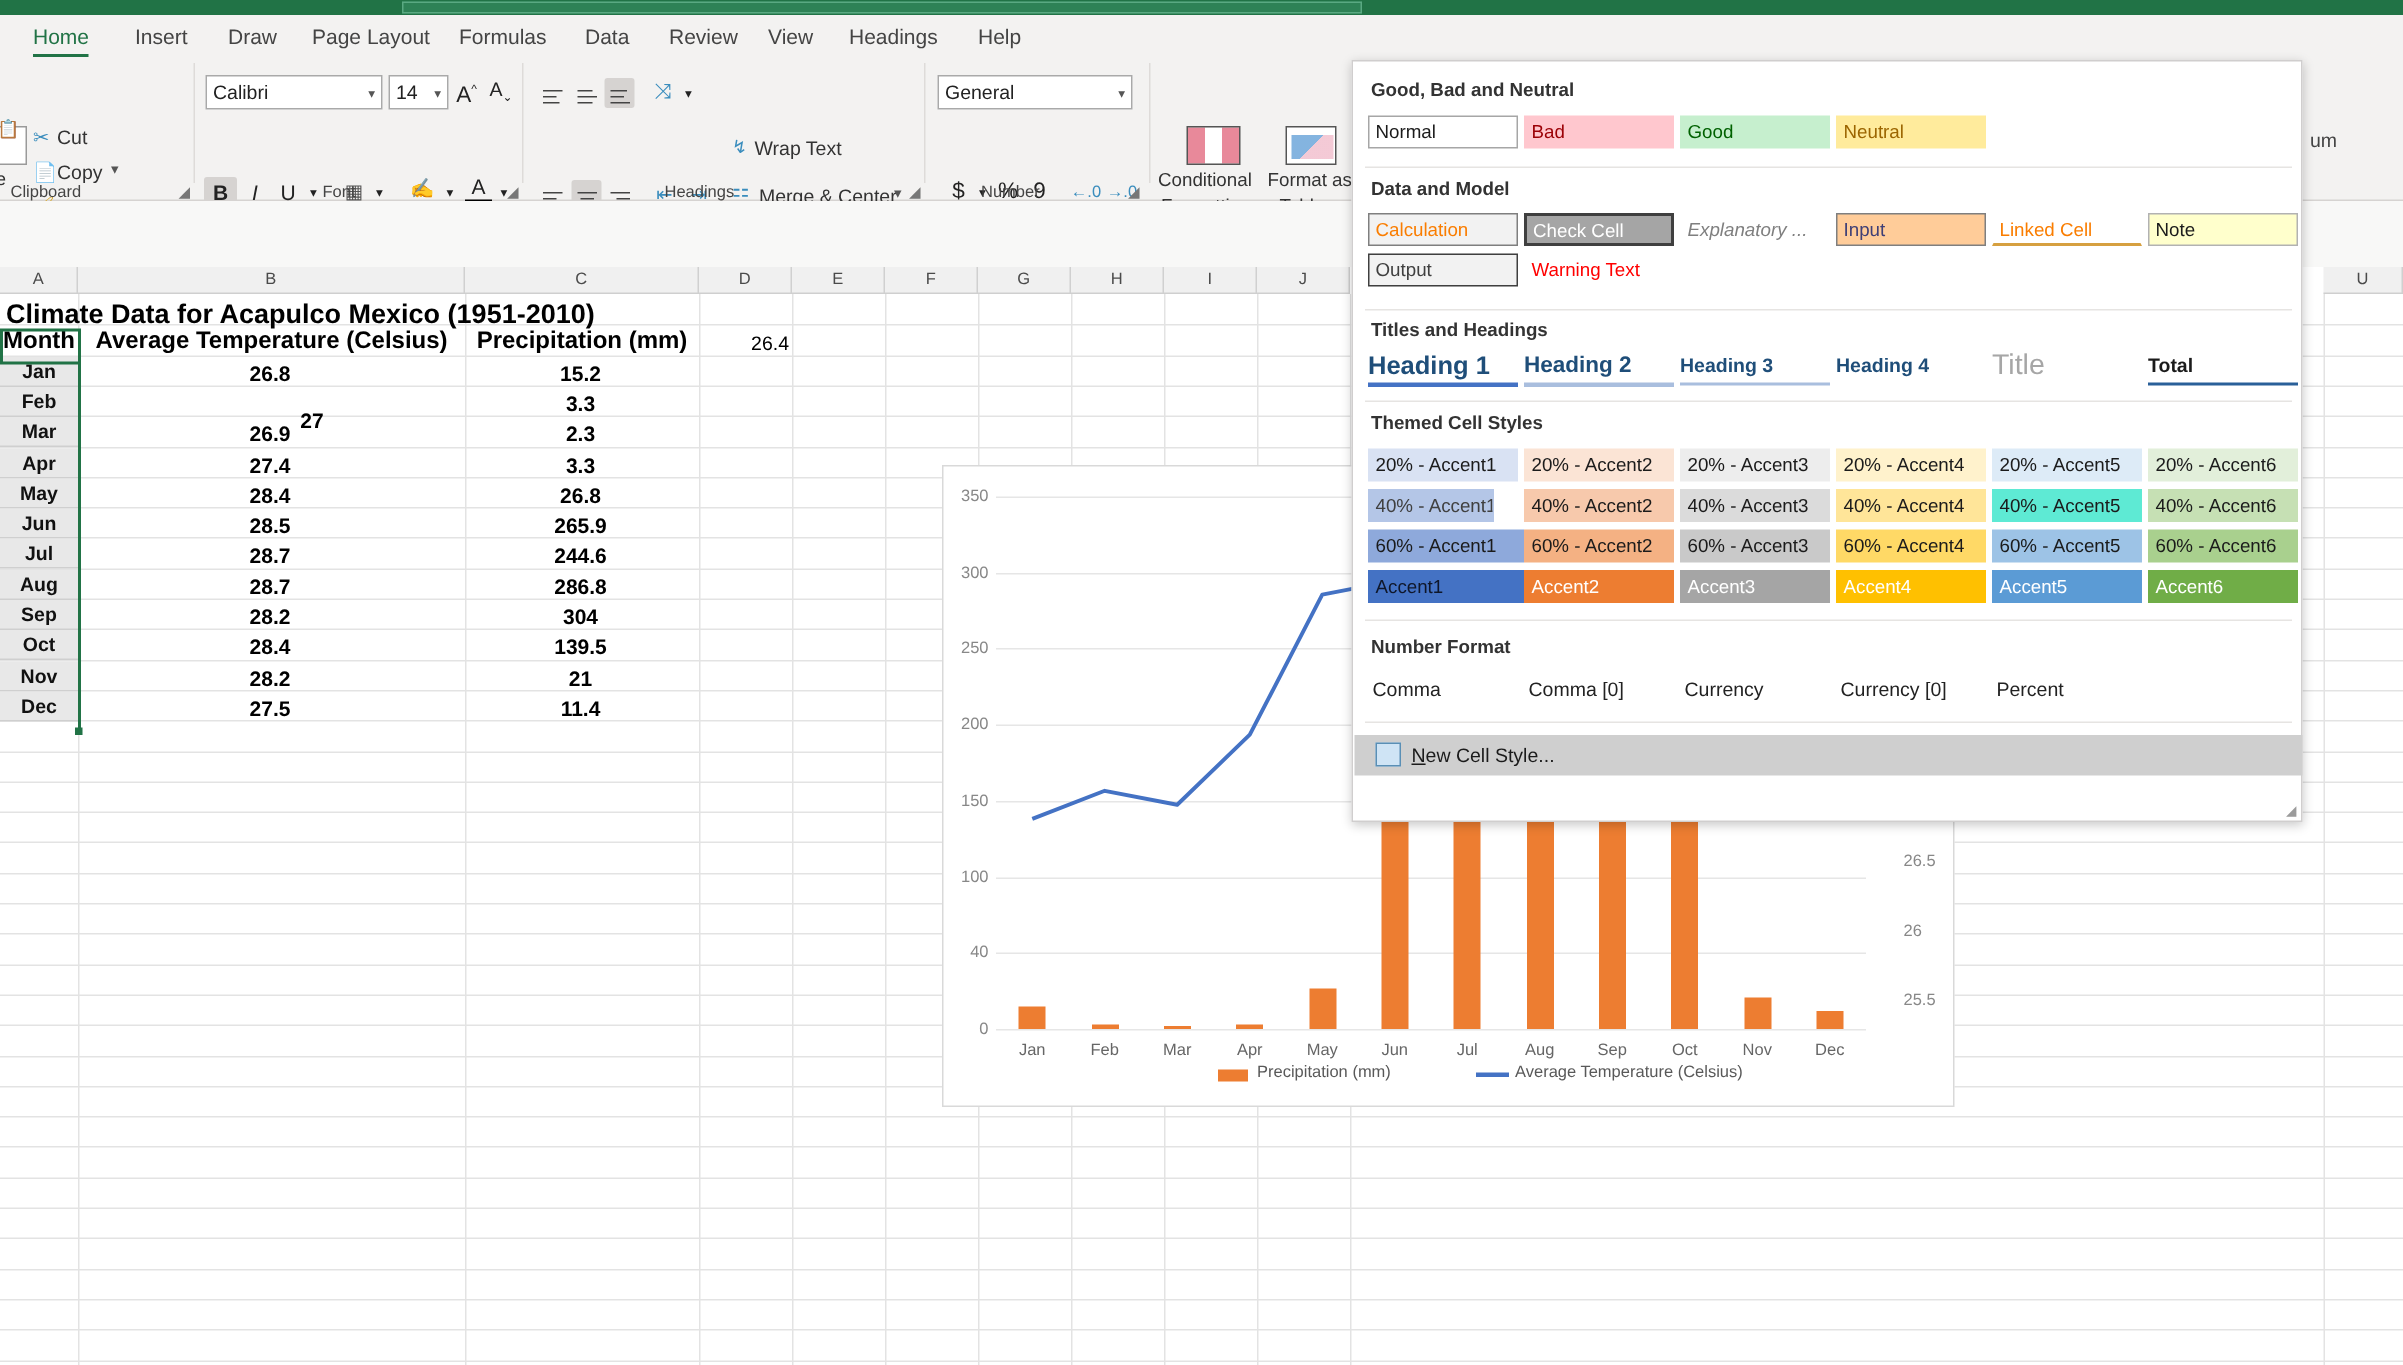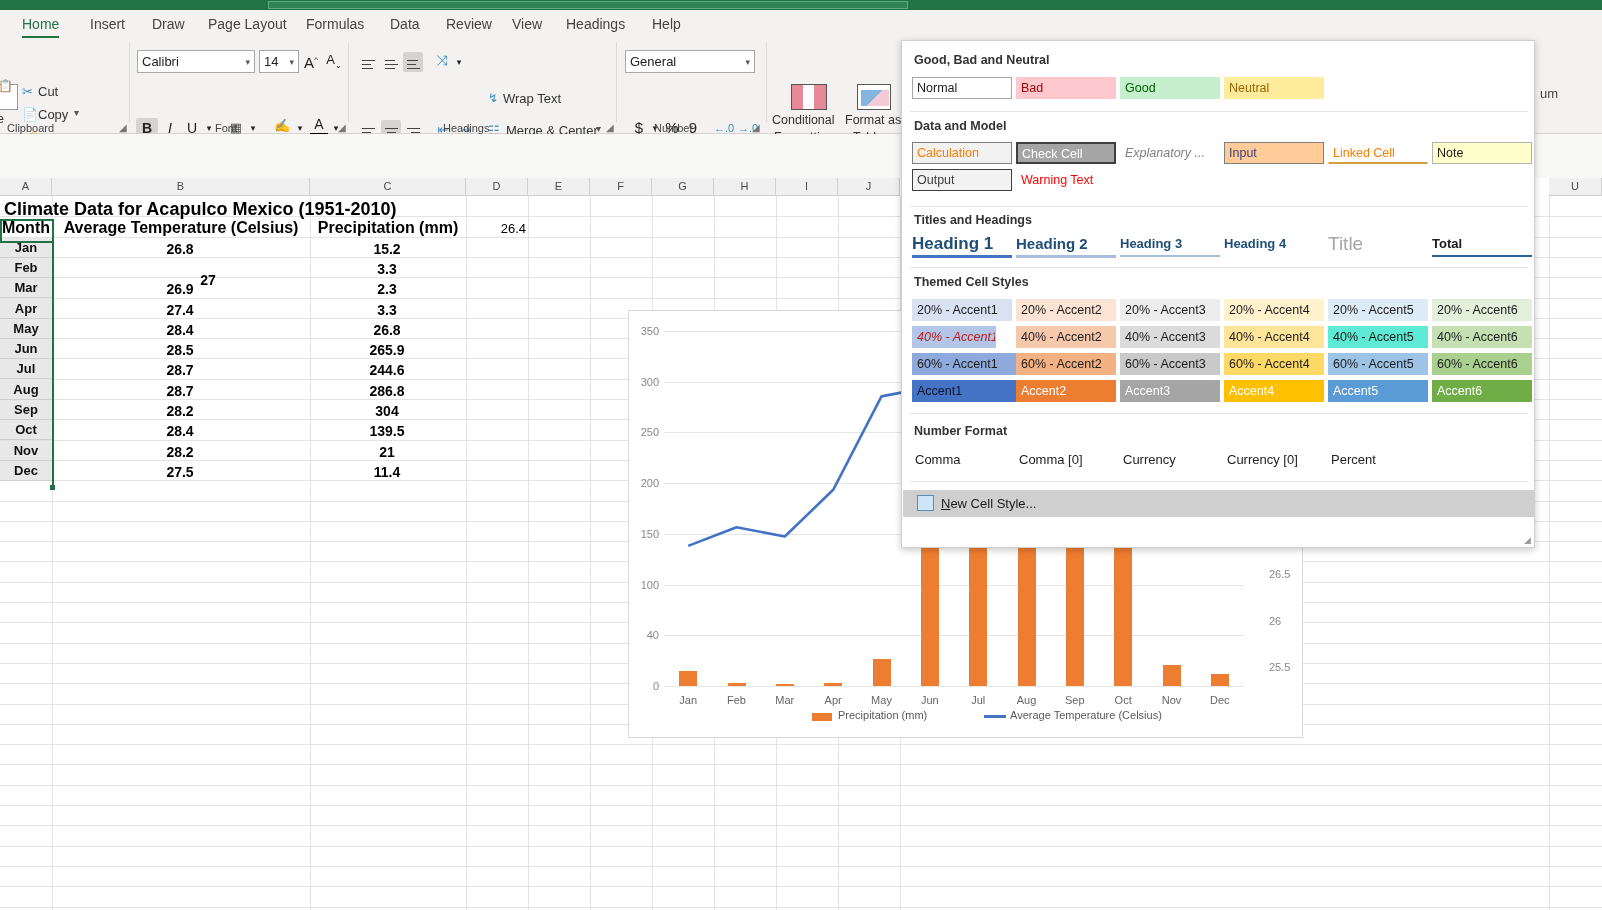--- a/index.html
+++ b/index.html
@@ -509,21 +509,21 @@
       <div style="height: 2px; background: rgb(42, 96, 153); width: 100%;"></div>
     </div>
     <div class="psep" style="top: 226px;"></div>
     <div class="pgrouphdr" style="left: 12px; top: 234px;">Themed Cell Styles</div>
     <div class="style-sw" style="left: 10px; top: 258px; width: 100px; background: rgb(217, 226, 243); color: rgb(27, 27, 27); border: 1px solid transparent;">20% - Accent1</div>
     <div class="style-sw" style="left: 114px; top: 258px; width: 100px; background: rgb(251, 228, 213); color: rgb(27, 27, 27); border: 1px solid transparent;">20% - Accent2</div>
     <div class="style-sw" style="left: 218px; top: 258px; width: 100px; background: rgb(237, 237, 237); color: rgb(27, 27, 27); border: 1px solid transparent;">20% - Accent3</div>
     <div class="style-sw" style="left: 322px; top: 258px; width: 100px; background: rgb(255, 242, 204); color: rgb(27, 27, 27); border: 1px solid transparent;">20% - Accent4</div>
     <div class="style-sw" style="left: 426px; top: 258px; width: 100px; background: rgb(221, 235, 247); color: rgb(27, 27, 27); border: 1px solid transparent;">20% - Accent5</div>
     <div class="style-sw" style="left: 530px; top: 258px; width: 100px; background: rgb(226, 239, 218); color: rgb(27, 27, 27); border: 1px solid transparent;">20% - Accent6</div>
-    <div class="style-sw" style="left: 10px; top: 285px; width: 84px; background: rgb(180, 198, 231); color: #b91c1c; border: 1px solid transparent; font-style: italic;">40% - Accent1</div>
+    <div class="style-sw" style="left: 10px; top: 285px; width: 84px; background: rgb(180, 198, 231); color: #404040; border: 1px solid transparent;">40% - Accent1</div>
     <div class="style-sw" style="left: 114px; top: 285px; width: 100px; background: rgb(247, 201, 172); color: rgb(27, 27, 27); border: 1px solid transparent;">40% - Accent2</div>
     <div class="style-sw" style="left: 218px; top: 285px; width: 100px; background: rgb(219, 219, 219); color: rgb(27, 27, 27); border: 1px solid transparent;">40% - Accent3</div>
     <div class="style-sw" style="left: 322px; top: 285px; width: 100px; background: rgb(255, 229, 153); color: rgb(27, 27, 27); border: 1px solid transparent;">40% - Accent4</div>
     <div class="style-sw" style="left: 426px; top: 285px; width: 100px; background: #5eead4; color: rgb(27, 27, 27); border: 1px solid transparent;">40% - Accent5</div>
     <div class="style-sw" style="left: 530px; top: 285px; width: 100px; background: rgb(198, 224, 180); color: rgb(27, 27, 27); border: 1px solid transparent;">40% - Accent6</div>
     <div class="style-sw" style="left: 10px; top: 312px; width: 104px; background: rgb(142, 169, 219); color: rgb(27, 27, 27); border: 1px solid transparent;">60% - Accent1</div>
     <div class="style-sw" style="left: 114px; top: 312px; width: 100px; background: rgb(244, 177, 131); color: rgb(27, 27, 27); border: 1px solid transparent;">60% - Accent2</div>
     <div class="style-sw" style="left: 218px; top: 312px; width: 100px; background: rgb(201, 201, 201); color: rgb(27, 27, 27); border: 1px solid transparent;">60% - Accent3</div>
     <div class="style-sw" style="left: 322px; top: 312px; width: 100px; background: rgb(255, 217, 102); color: rgb(27, 27, 27); border: 1px solid transparent;">60% - Accent4</div>
     <div class="style-sw" style="left: 426px; top: 312px; width: 100px; background: rgb(157, 195, 230); color: rgb(27, 27, 27); border: 1px solid transparent;">60% - Accent5</div>

